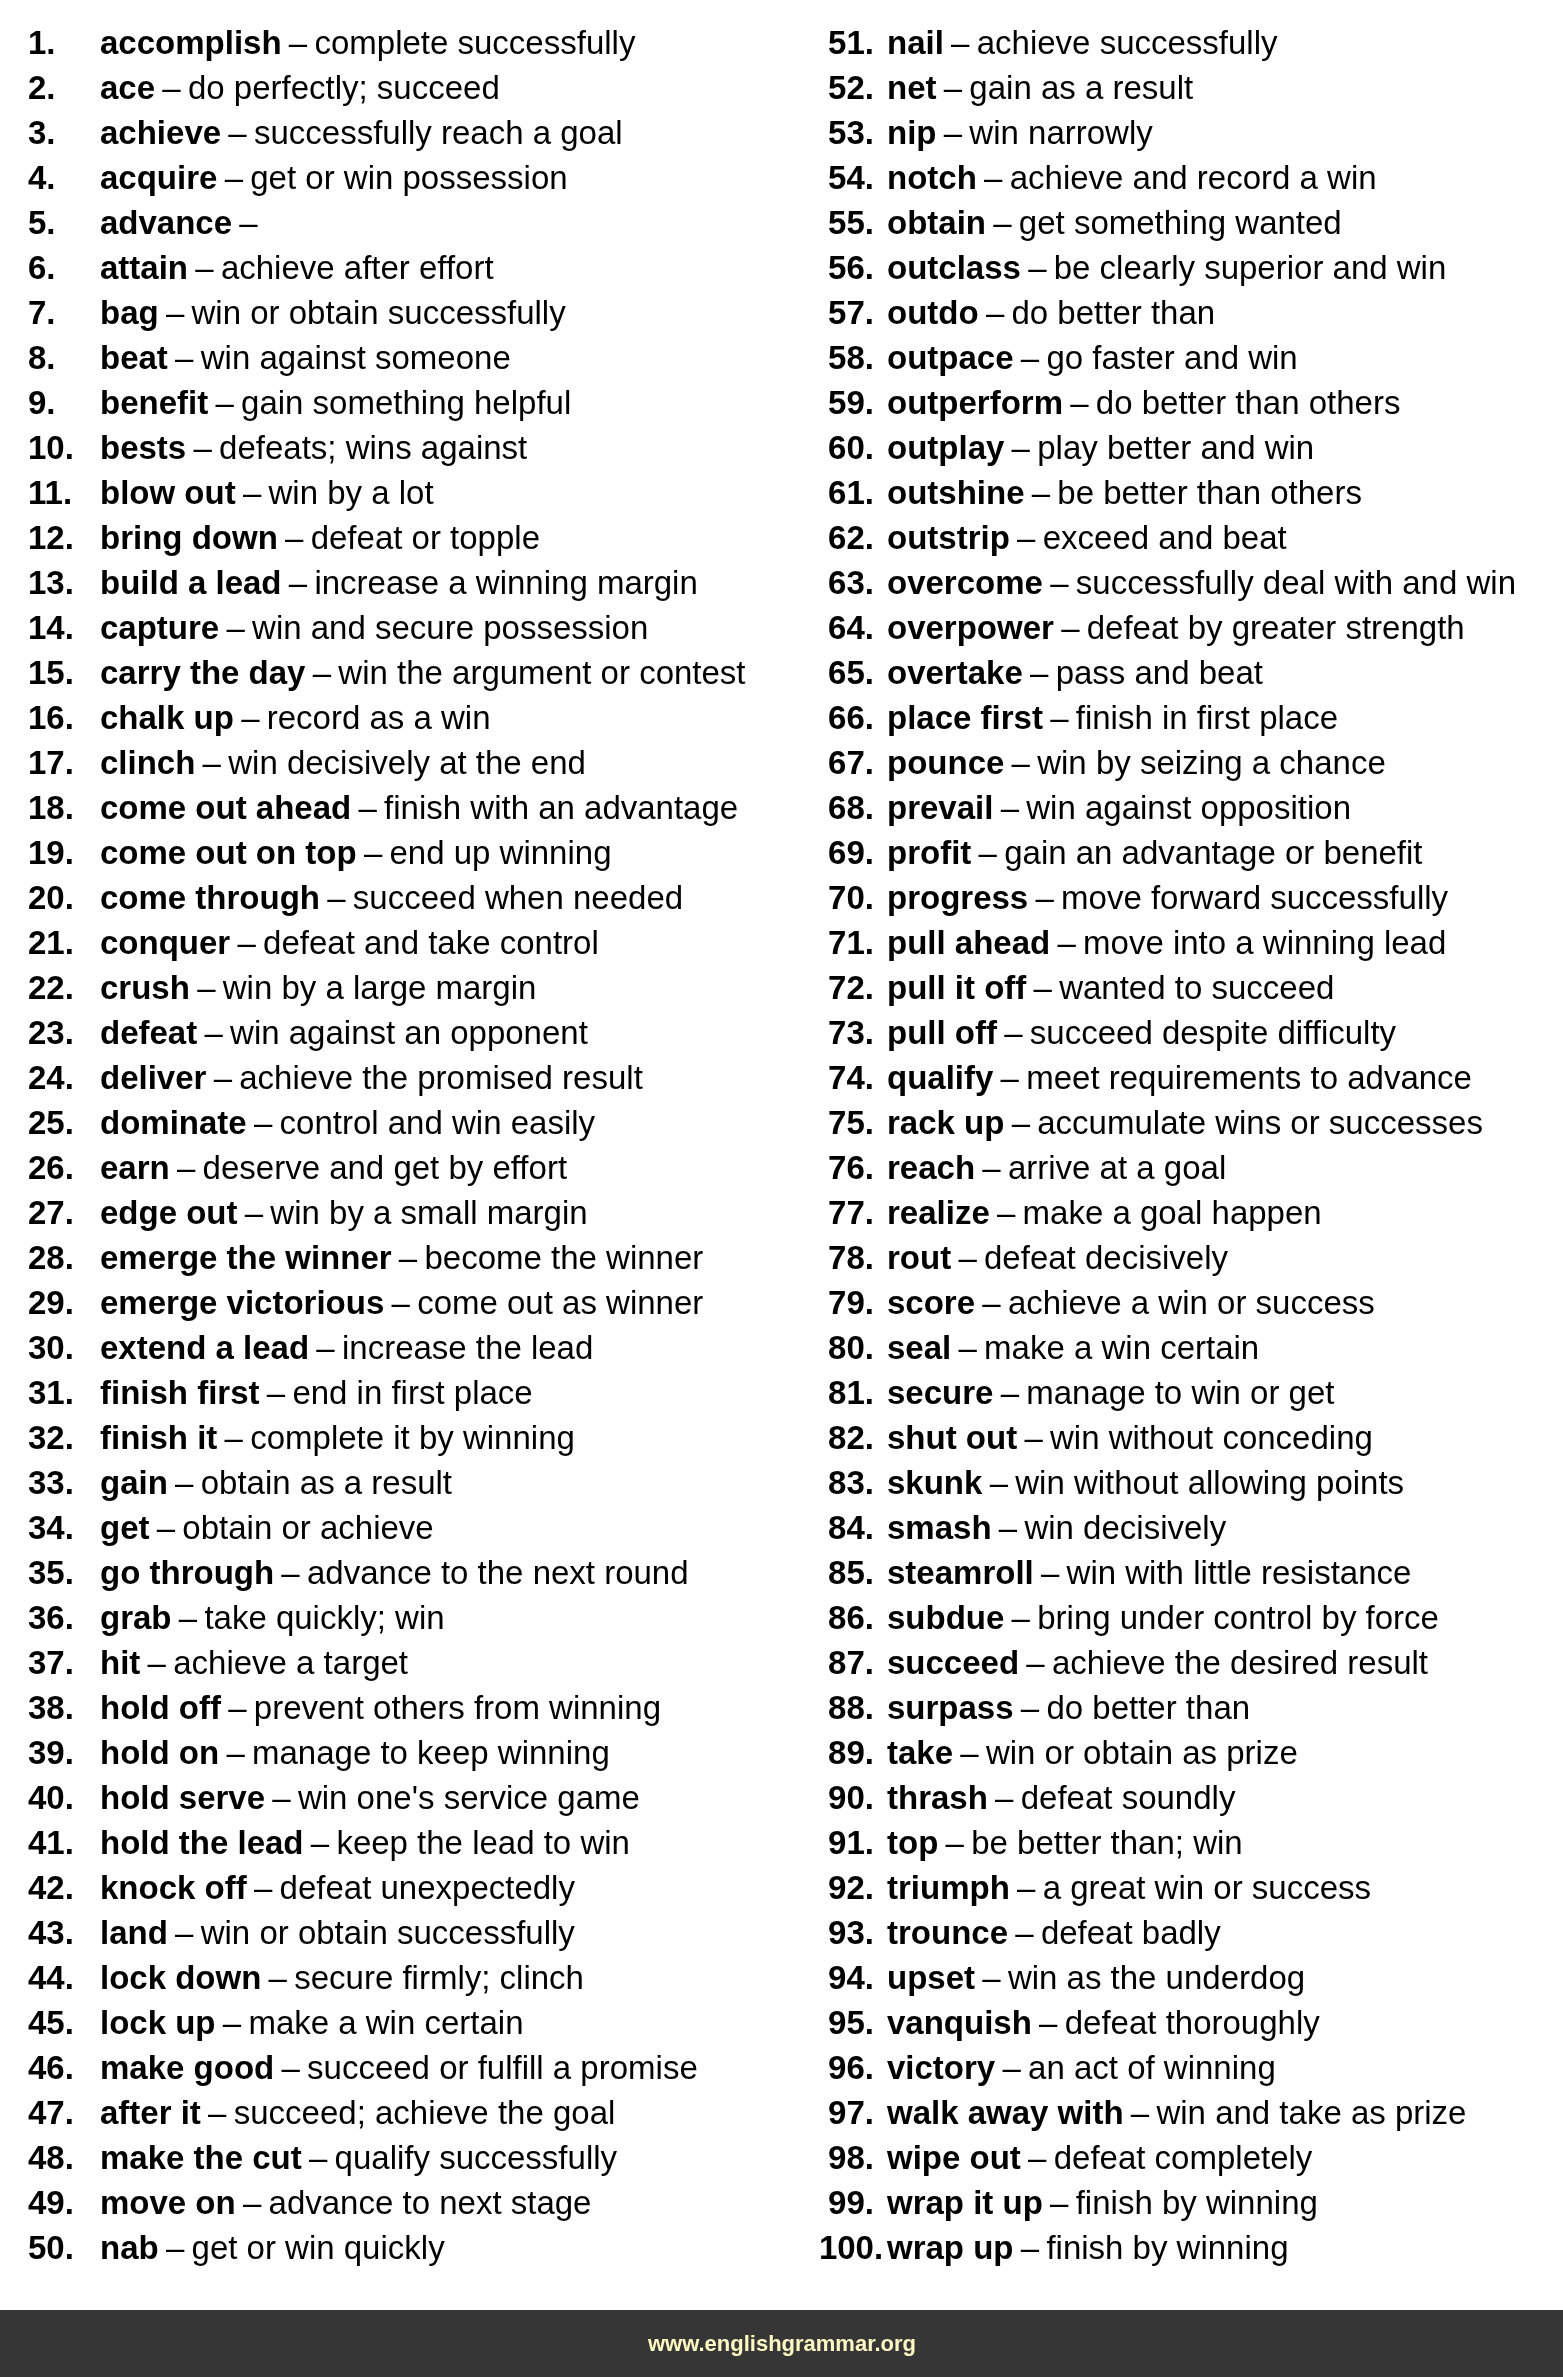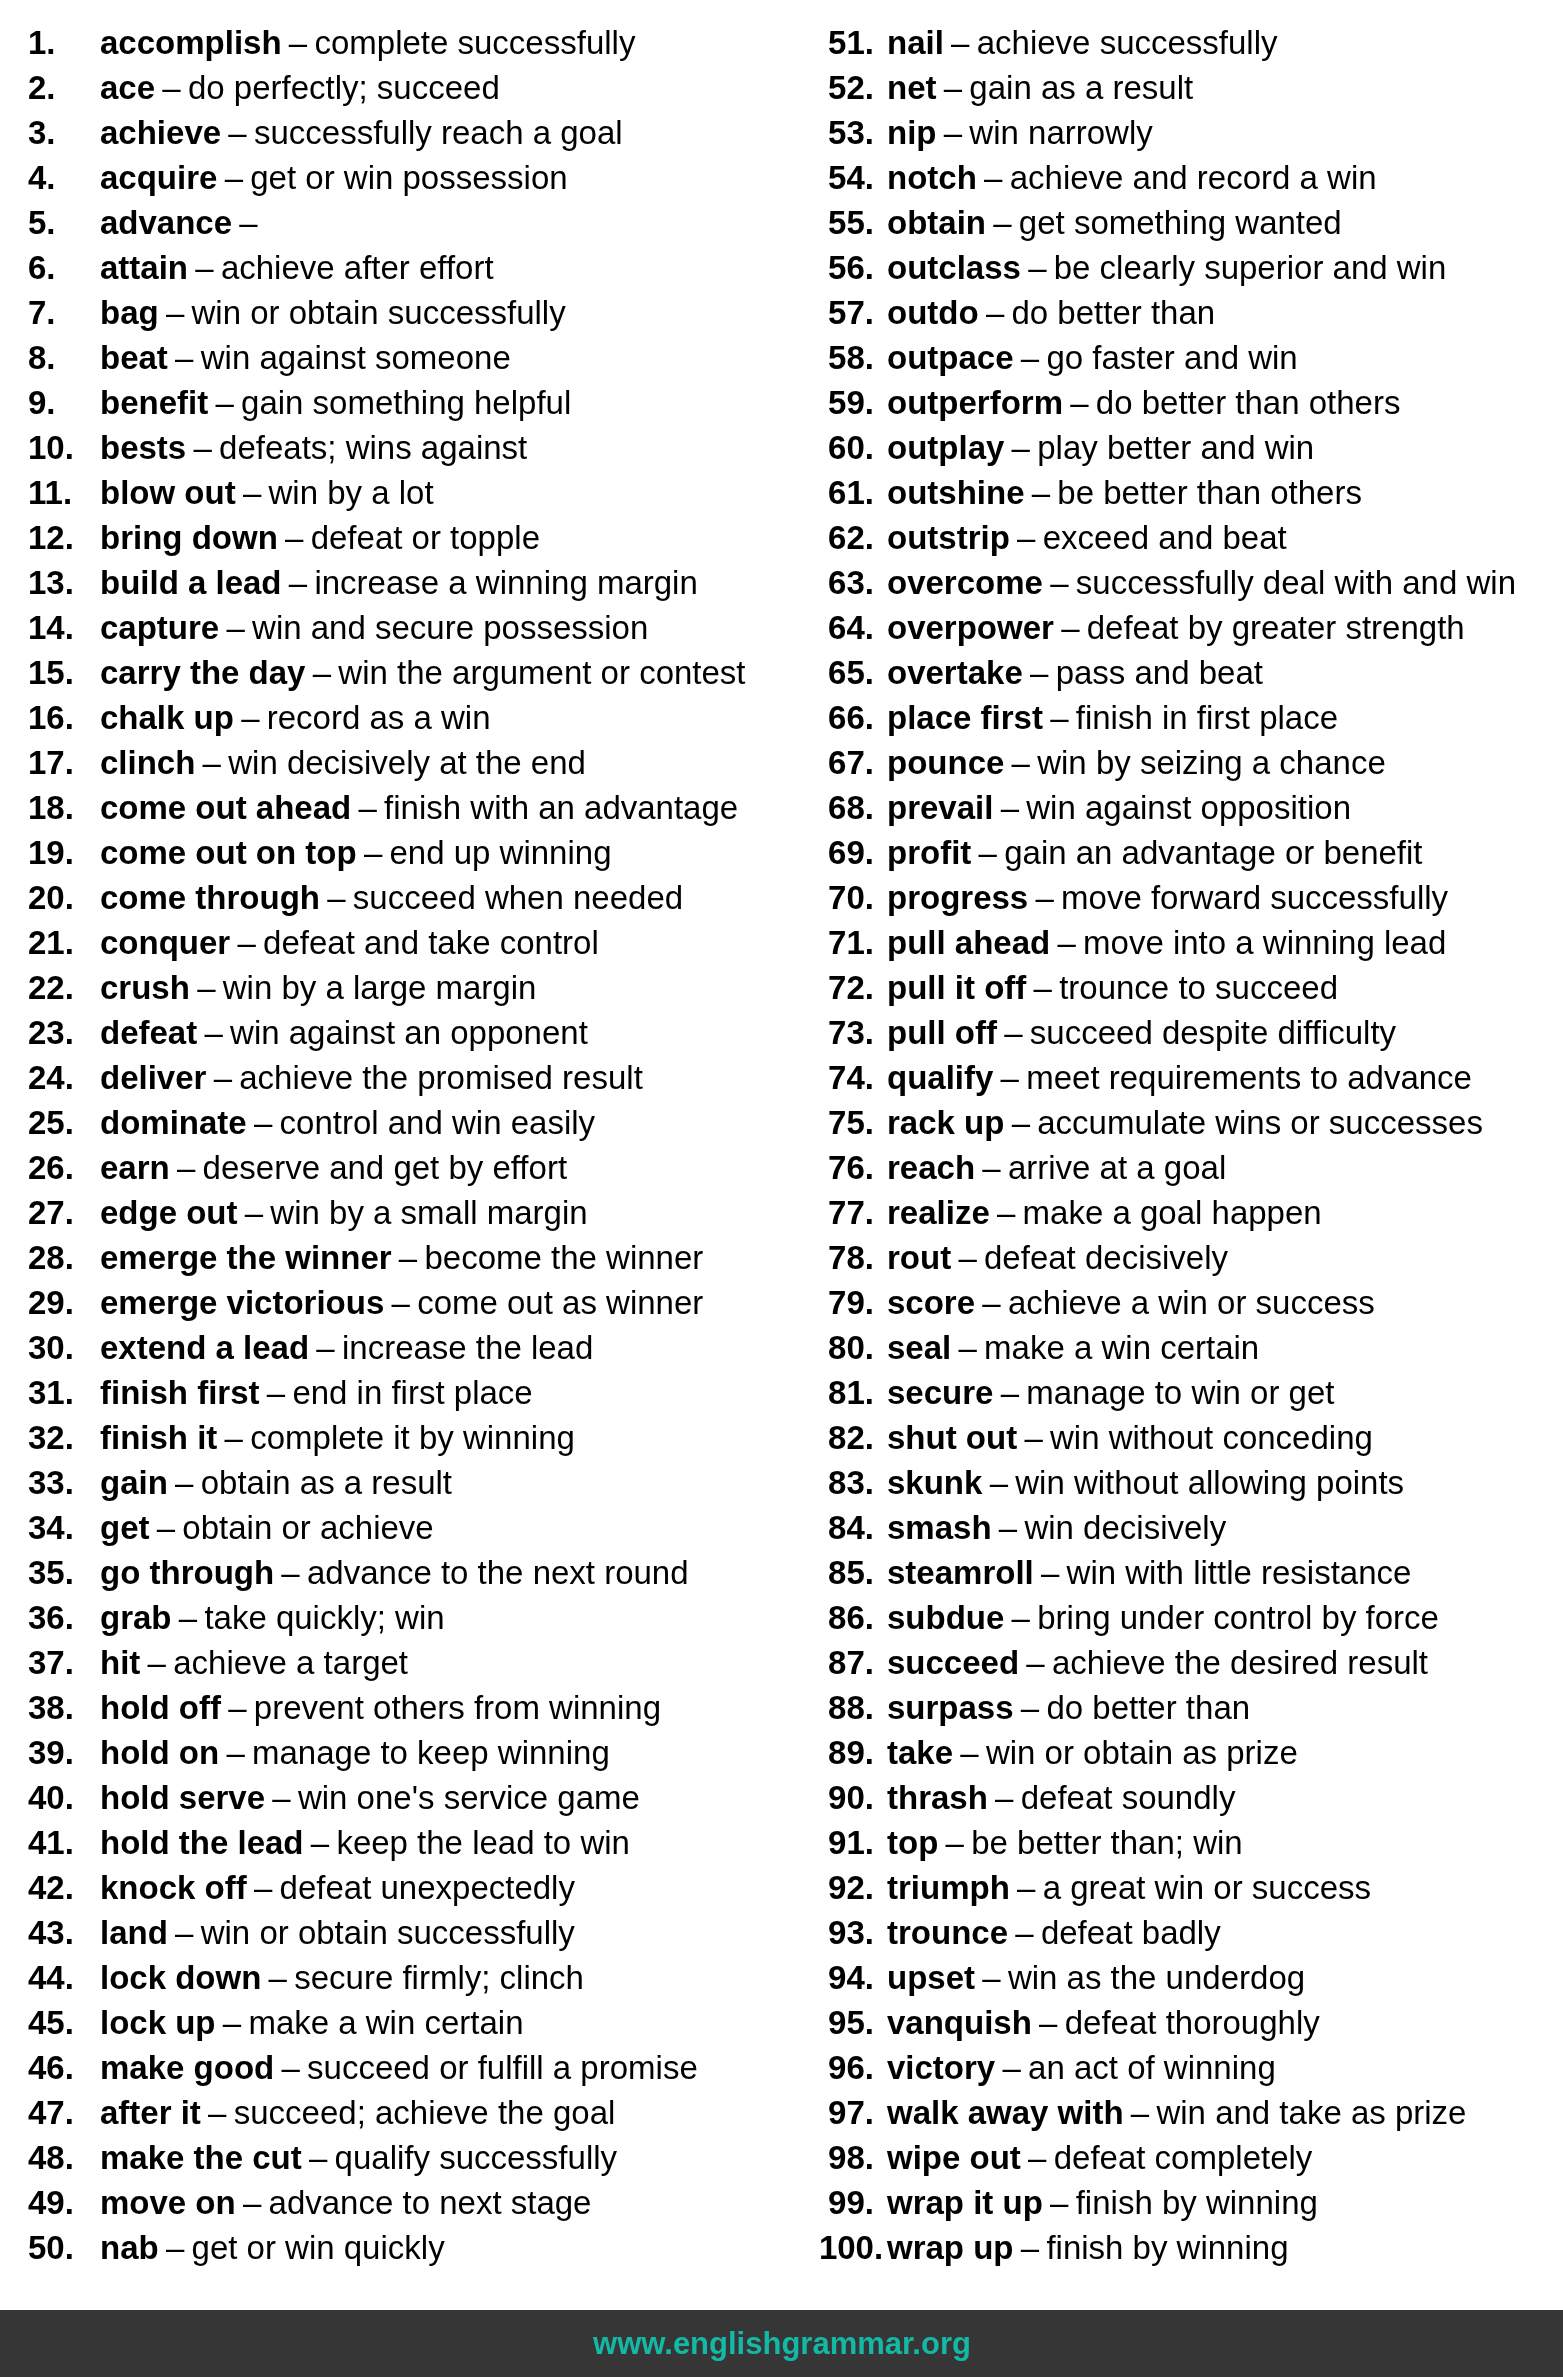--- a/index.html
+++ b/index.html
@@ -57,23 +57,23 @@
     left: 0;
     top: 2310px;
     width: 1564px;
     height: 68px;
     background: #363636;
     display: flex;
     align-items: center;
     justify-content: center;
   }
   .footer-text {
-    color: #14b8a6;
+    color: #fef9c3;
     font-weight: bold;
-    font-size: 31px;
+    font-size: 22px;
     letter-spacing: 0px;
   }
 </style>
 </head>
 <body>
 
 <div class="columns">
   <ol class="col left">
   <li class="item">
     <span class="num">1.</span>
@@ -569,21 +569,21 @@
     <span class="num">71.</span>
     <span class="term">pull ahead</span>
     <span class="sep">–</span>
     <span class="def">move into a winning lead</span>
   </li>
 
   <li class="item">
     <span class="num">72.</span>
     <span class="term">pull it off</span>
     <span class="sep">–</span>
-    <span class="def">trounce to succeed</span>
+    <span class="def">wanted to succeed</span>
   </li>
 
   <li class="item">
     <span class="num">73.</span>
     <span class="term">pull off</span>
     <span class="sep">–</span>
     <span class="def">succeed despite difficulty</span>
   </li>
 
   <li class="item">

